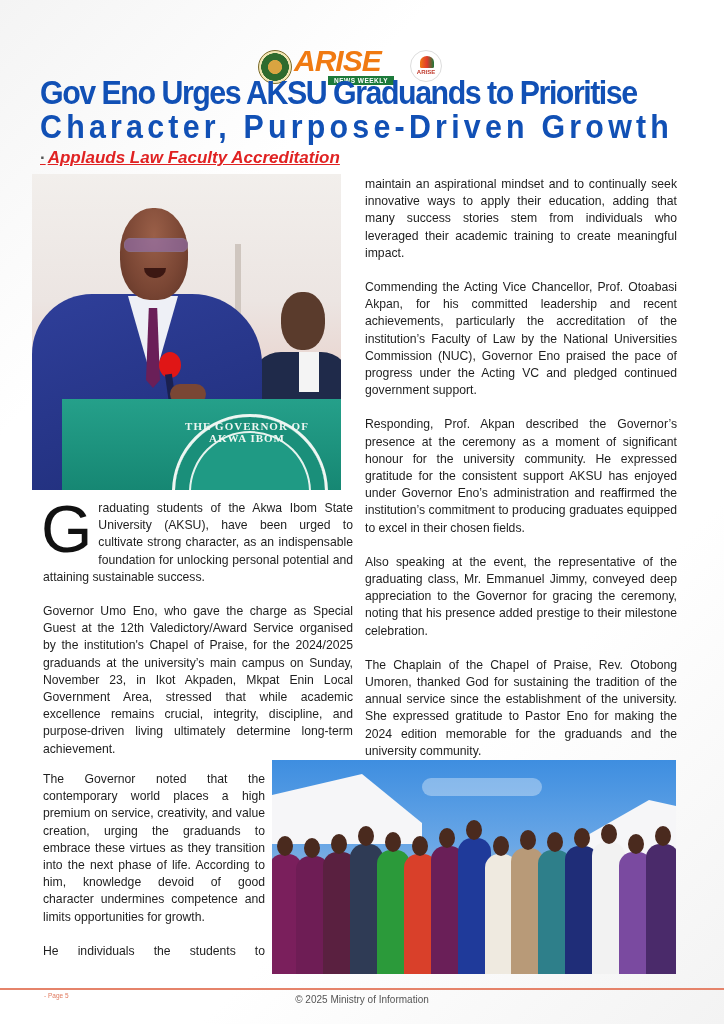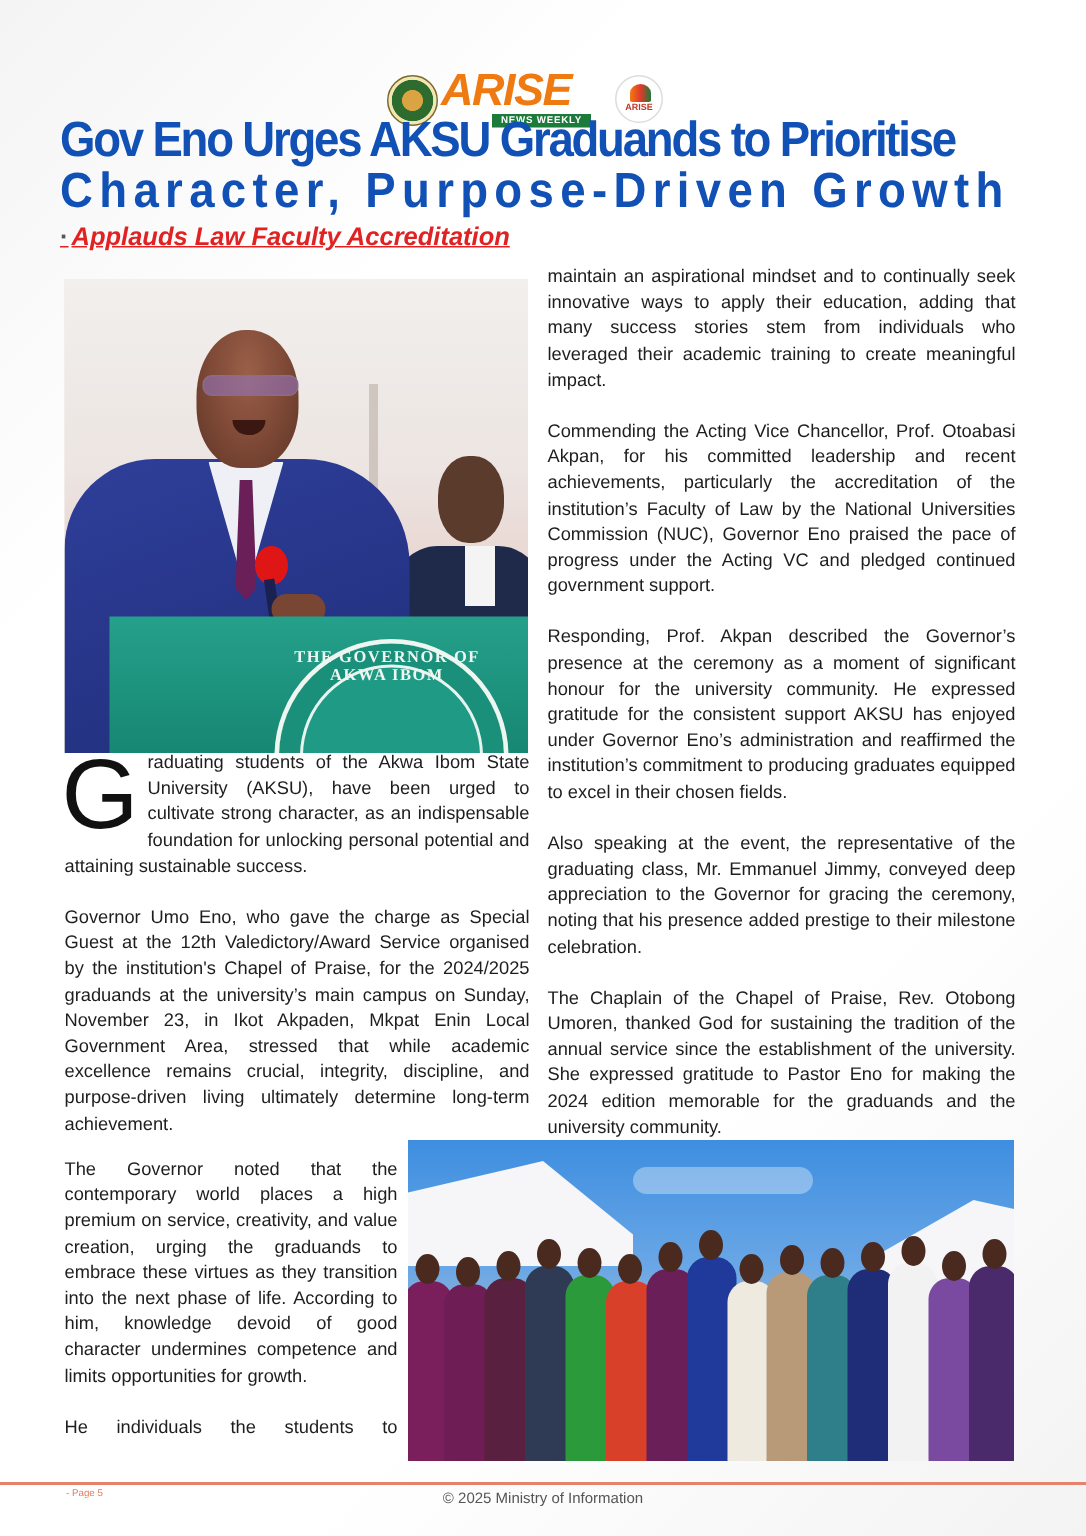--- a/index.html
+++ b/index.html
@@ -12,21 +12,21 @@
   .brand-sub{position:absolute;left:70px;top:30px;background:#1c7a3a;color:#fff;font-size:6.5px;font-weight:700;padding:1px 6px;letter-spacing:.5px;}
   .badge{position:absolute;left:152px;top:4px;width:32px;height:32px;border-radius:50%;background:#fff;border:1px solid #ddd;display:flex;align-items:flex-end;justify-content:center;font-size:6px;font-weight:900;color:#c0392b;padding-bottom:6px;box-sizing:border-box;}
   .badge::before{content:"";position:absolute;top:5px;left:9px;width:14px;height:12px;background:linear-gradient(90deg,#f07a12,#e03a2a,#1c7a3a);border-radius:50% 50% 10% 10%;}
   
   .headline{position:absolute;left:40px;top:76px;width:640px;color:#1150b5;font-family:"Liberation Sans",sans-serif;font-weight:900;text-align:center;}
   .hl1{font-size:33px;line-height:34px;letter-spacing:-1.6px;transform:scaleX(.92);transform-origin:left;white-space:nowrap;display:block;}
   .hl2{font-size:33px;line-height:34px;letter-spacing:4.6px;transform:scaleX(.92);transform-origin:left;white-space:nowrap;display:block;}
   .kicker{position:absolute;left:40px;top:148px;color:#e02222;font-style:italic;font-weight:700;font-size:17px;font-family:"Liberation Sans",sans-serif;white-space:nowrap;text-decoration:underline;}
   .kicker .dot{color:#555;font-style:normal;margin-right:2px;}
   
-  .photo1{position:absolute;left:43px;top:174px;width:309px;height:316px;overflow:hidden;background:#e9e4e0;margin-top:12px;}
+  .photo1{position:absolute;left:32px;top:174px;width:309px;height:316px;overflow:hidden;background:#e9e4e0;}
   .p1-tent{position:absolute;inset:0;background:linear-gradient(180deg,#f2efec 0%,#ece5e2 40%,#e9d7d2 60%,#d9cfc7 100%);}
   .p1-pole{position:absolute;left:203px;top:70px;width:6px;height:130px;background:#cfc6bf;}
   .p1-man2{position:absolute;right:0;top:118px;width:90px;height:110px;}
   .p1-man2 .head{position:absolute;left:30px;top:0;width:44px;height:58px;border-radius:46%;background:#5a3b2c;}
   .p1-man2 .body{position:absolute;left:0;top:60px;width:100px;height:60px;background:#1f2a4a;border-radius:30px 30px 0 0;}
   .p1-man2 .shirt{position:absolute;left:48px;top:60px;width:20px;height:40px;background:#f4f4f4;}
   .p1-man{position:absolute;left:0;top:34px;width:230px;height:282px;}
   .p1-man .head{position:absolute;left:88px;top:0;width:68px;height:92px;border-radius:48% 48% 44% 44%;background:radial-gradient(ellipse at 50% 30%,#9a5f48 0%,#7a4634 60%,#5e3426 100%);}
   .p1-man .glasses{position:absolute;left:92px;top:30px;width:62px;height:12px;background:rgba(150,120,200,.55);border-radius:6px;border:1px solid #8b6d87;}
   .p1-man .mouth{position:absolute;left:112px;top:60px;width:22px;height:10px;background:#3b1712;border-radius:0 0 12px 12px;}

